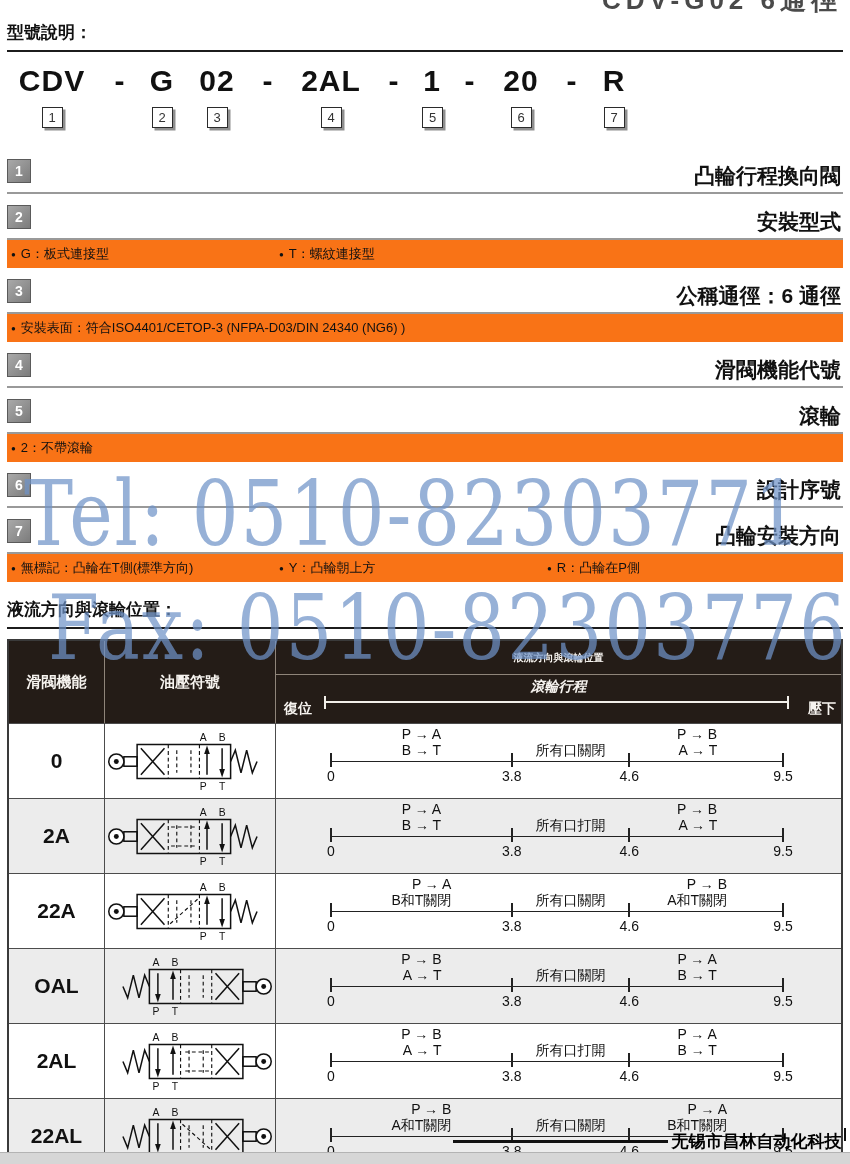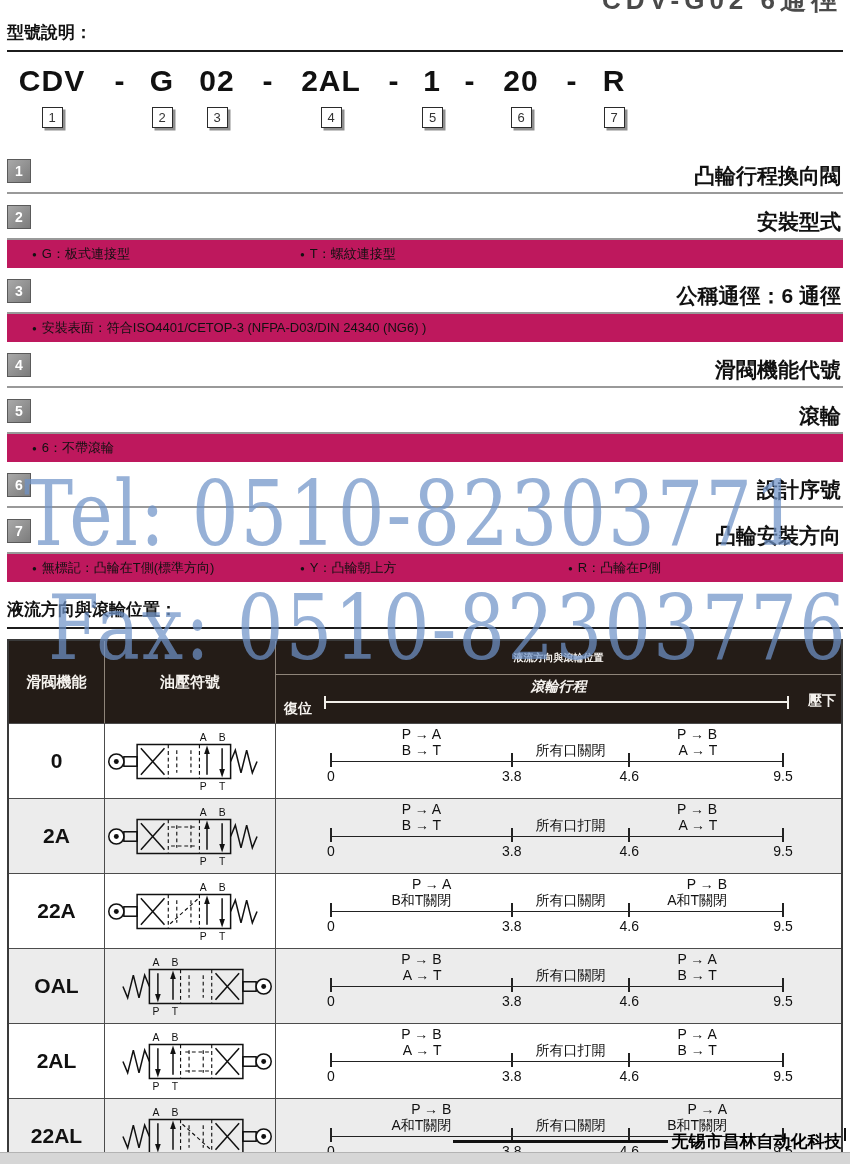--- a/index.html
+++ b/index.html
@@ -19,39 +19,39 @@
   .mbox{display:inline-block;margin-top:9px;width:19px;height:19px;line-height:19px;
         border:1.5px solid #2b2b2b;background:#fff;box-shadow:2.5px 2.5px 0 #8f8f8f;
         font-size:13px;color:#333;text-align:center;}
   
   #sections{margin-top:12px;}
   .sec-hdr{position:relative;height:36px;border-bottom:2px solid #999;margin-top:8px;}
   .badge{position:absolute;left:0;top:3px;width:22px;height:22px;line-height:22px;text-align:center;
          background:linear-gradient(135deg,#a9a9a9,#7c7c7c);color:#fff;font-size:14px;font-weight:bold;
          border:1px solid #5a5a5a;}
   .sec-title{position:absolute;right:2px;bottom:2px;font-size:21px;font-weight:bold;}
-  .bullets{background:#be185d;padding:5px 25px;font-size:13px;display:flex;align-items:flex-end;min-height:17px;}
+  .bullets{background:#f97316;padding:5px 4px;font-size:13px;display:flex;align-items:flex-end;min-height:17px;}
   .b{min-width:268px;white-space:nowrap;}
   .dot{font-size:8px;vertical-align:1px;margin-right:5px;}
   
   .ftable{margin-top:10px;border:2px solid #3a3a3a;}
   .thead{display:grid;grid-template-columns:96px 171px 1fr;height:82px;background:#241c17;color:#f6f3ef;}
   .hc{display:flex;align-items:center;justify-content:center;font-size:15px;font-weight:bold;
       border-right:1px solid #8f857a;}
   .hc3{display:block;border-right:none;}
   .rp-top{height:33px;line-height:33px;text-align:center;font-size:10px;font-weight:bold;
           border-bottom:1px solid #8f857a;}
   .rp-bot{position:relative;height:48px;font-size:14px;font-weight:bold;}
   .rp-stroke{position:absolute;top:3px;left:0;width:100%;text-align:center;font-style:italic;}
   .rp-line{position:absolute;top:26px;left:48px;right:52px;border-top:2px solid #f2efe9;}
   .rp-line::before,.rp-line::after{content:"";position:absolute;top:-7px;width:2px;height:13px;background:#f2efe9;}
   .rp-line::before{left:0;}
   .rp-line::after{right:0;}
   .rp-left{position:absolute;left:8px;bottom:5px;}
-  .rp-right{position:absolute;right:5px;bottom:13px;}
+  .rp-right{position:absolute;right:5px;bottom:5px;}
   .trow{display:grid;grid-template-columns:96px 171px 1fr;height:74px;border-top:1px solid #4c4c4c;background:#fff;}
   .trow.stripe{background:#ececec;}
   .tc1{display:flex;align-items:center;justify-content:center;font-size:21px;font-weight:bold;
        border-right:1px solid #4c4c4c;}
   .tc2{display:flex;align-items:center;justify-content:center;border-right:1px solid #4c4c4c;}
   .tc3{position:relative;}
   .dwrap{position:absolute;left:55px;right:58px;top:0;bottom:0;}
   .dline{position:absolute;left:0;right:0;top:37px;border-top:1.6px solid #222;}
   .dtick{position:absolute;top:29px;width:2px;height:14px;background:#222;transform:translateX(-50%);}
   .dnum{position:absolute;top:44px;transform:translateX(-50%);font-size:14px;}
@@ -134,21 +134,21 @@
         </div>
         <div class="sec-hdr">
           <div class="badge">4</div>
           <div class="sec-title">滑閥機能代號</div>
         </div>
         <div class="sec-hdr">
           <div class="badge">5</div>
           <div class="sec-title">滾輪</div>
         </div>
         <div class="bullets">
-          <div class="b"><span class="dot">●</span><span class="btext">6：不帶滾輪</span></div>
+          <div class="b"><span class="dot">●</span><span class="btext">2：不帶滾輪</span></div>
         </div>
         <div class="sec-hdr">
           <div class="badge">6</div>
           <div class="sec-title">設計序號</div>
         </div>
         <div class="sec-hdr">
           <div class="badge">7</div>
           <div class="sec-title">凸輪安裝方向</div>
         </div>
         <div class="bullets">

